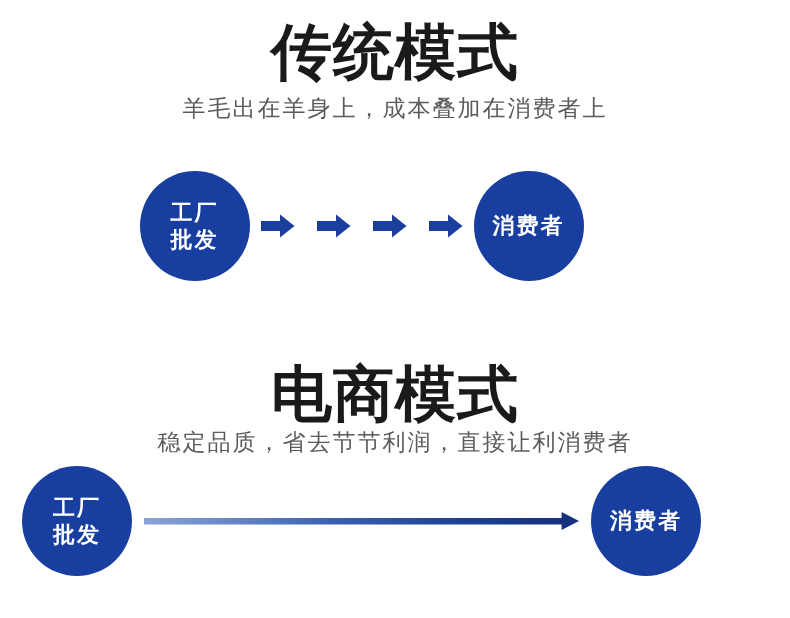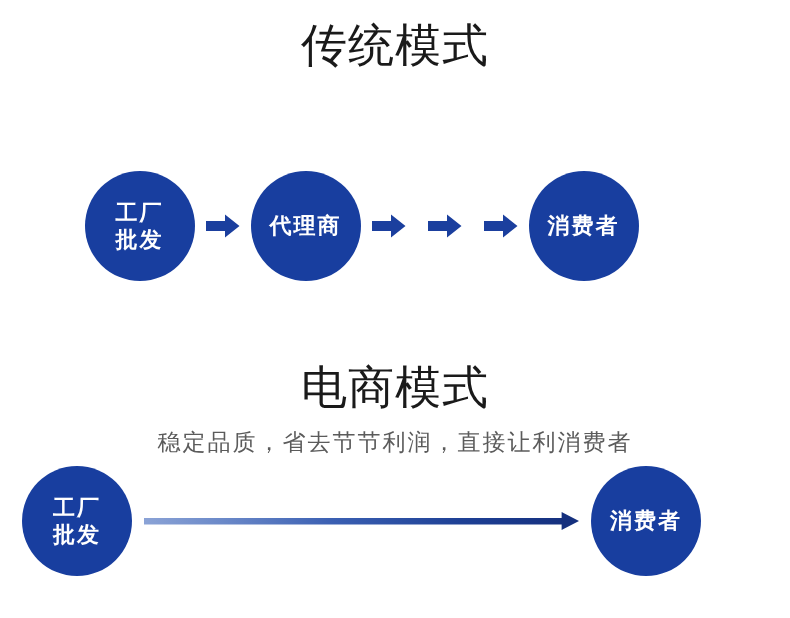--- a/index.html
+++ b/index.html
@@ -20,22 +20,22 @@
     width: 790px;
     height: 618px;
   }
 
   
   .section-title {
     position: absolute;
     left: 0;
     width: 790px;
     text-align: center;
-    font-size: 46px;
-    font-weight: normal;
+    font-size: 61px;
+    font-weight: bold;
     color: #1a1a1a;
     letter-spacing: 1px;
     line-height: 1;
     white-space: nowrap;
   }
   .section-sub {
     position: absolute;
     left: 0;
     width: 790px;
     text-align: center;
@@ -115,37 +115,35 @@
   }
   .gradient-arrow svg { display: block; width: 100%; height: 24px; }
 </style>
 </head>
 <body>
 
 <div class="stage">
 
   <div class="section-title" id="title-traditional">传统模式</div>
 
+  <div class="section-sub" id="sub-traditional">羊毛出在羊身上，成本叠加在消费者上</div>
 
   <div class="flow-row" id="flow-traditional">
 
     <div class="node">
       <span class="line">工厂</span>
       <span class="line">批发</span>
     </div>
 
     <span class="block-arrow">
       <svg width="34" height="24" viewBox="0 0 34 24" xmlns="http://www.w3.org/2000/svg">
         <path d="M0 7 L19 7 L19 0.5 L33.5 12 L19 23.5 L19 17 L0 17 Z" fill="#1B3F9E"></path>
       </svg>
     </span>
 
-    <div class="node">
-      <span class="line">代理商</span>
-    </div>
 
     <span class="block-arrow">
       <svg width="34" height="24" viewBox="0 0 34 24" xmlns="http://www.w3.org/2000/svg">
         <path d="M0 7 L19 7 L19 0.5 L33.5 12 L19 23.5 L19 17 L0 17 Z" fill="#1B3F9E"></path>
       </svg>
     </span>
 
 
     <span class="block-arrow">
       <svg width="34" height="24" viewBox="0 0 34 24" xmlns="http://www.w3.org/2000/svg">

